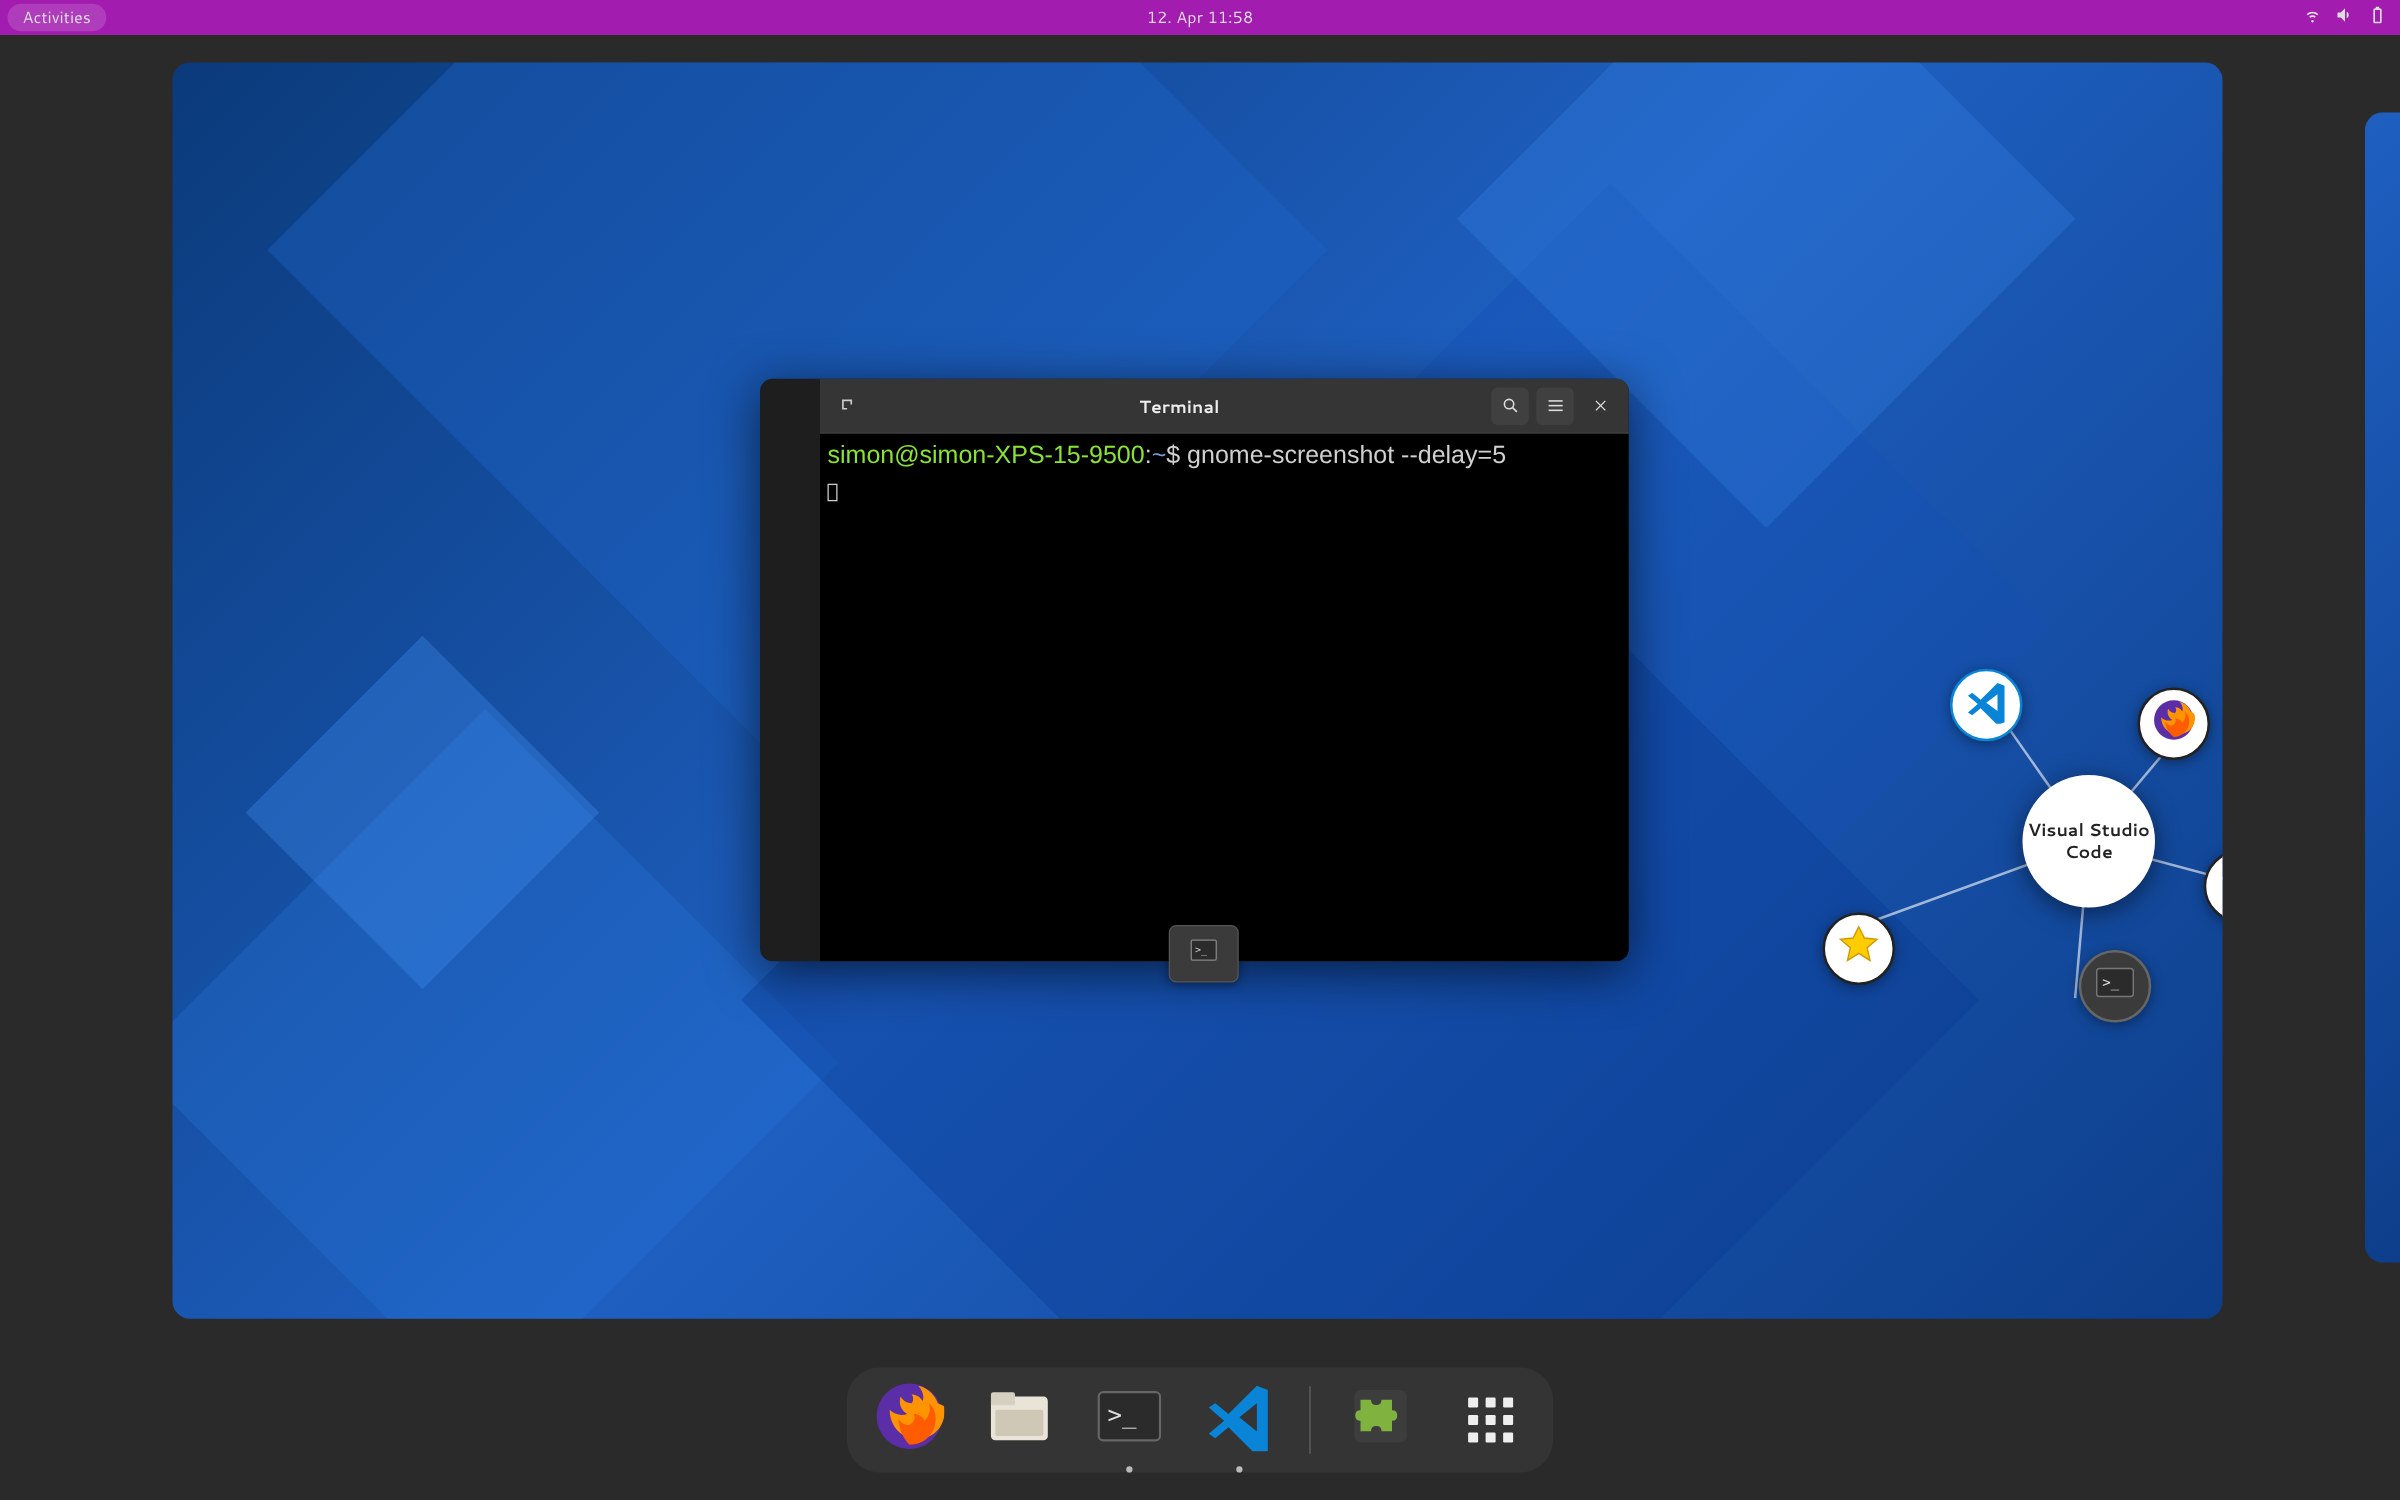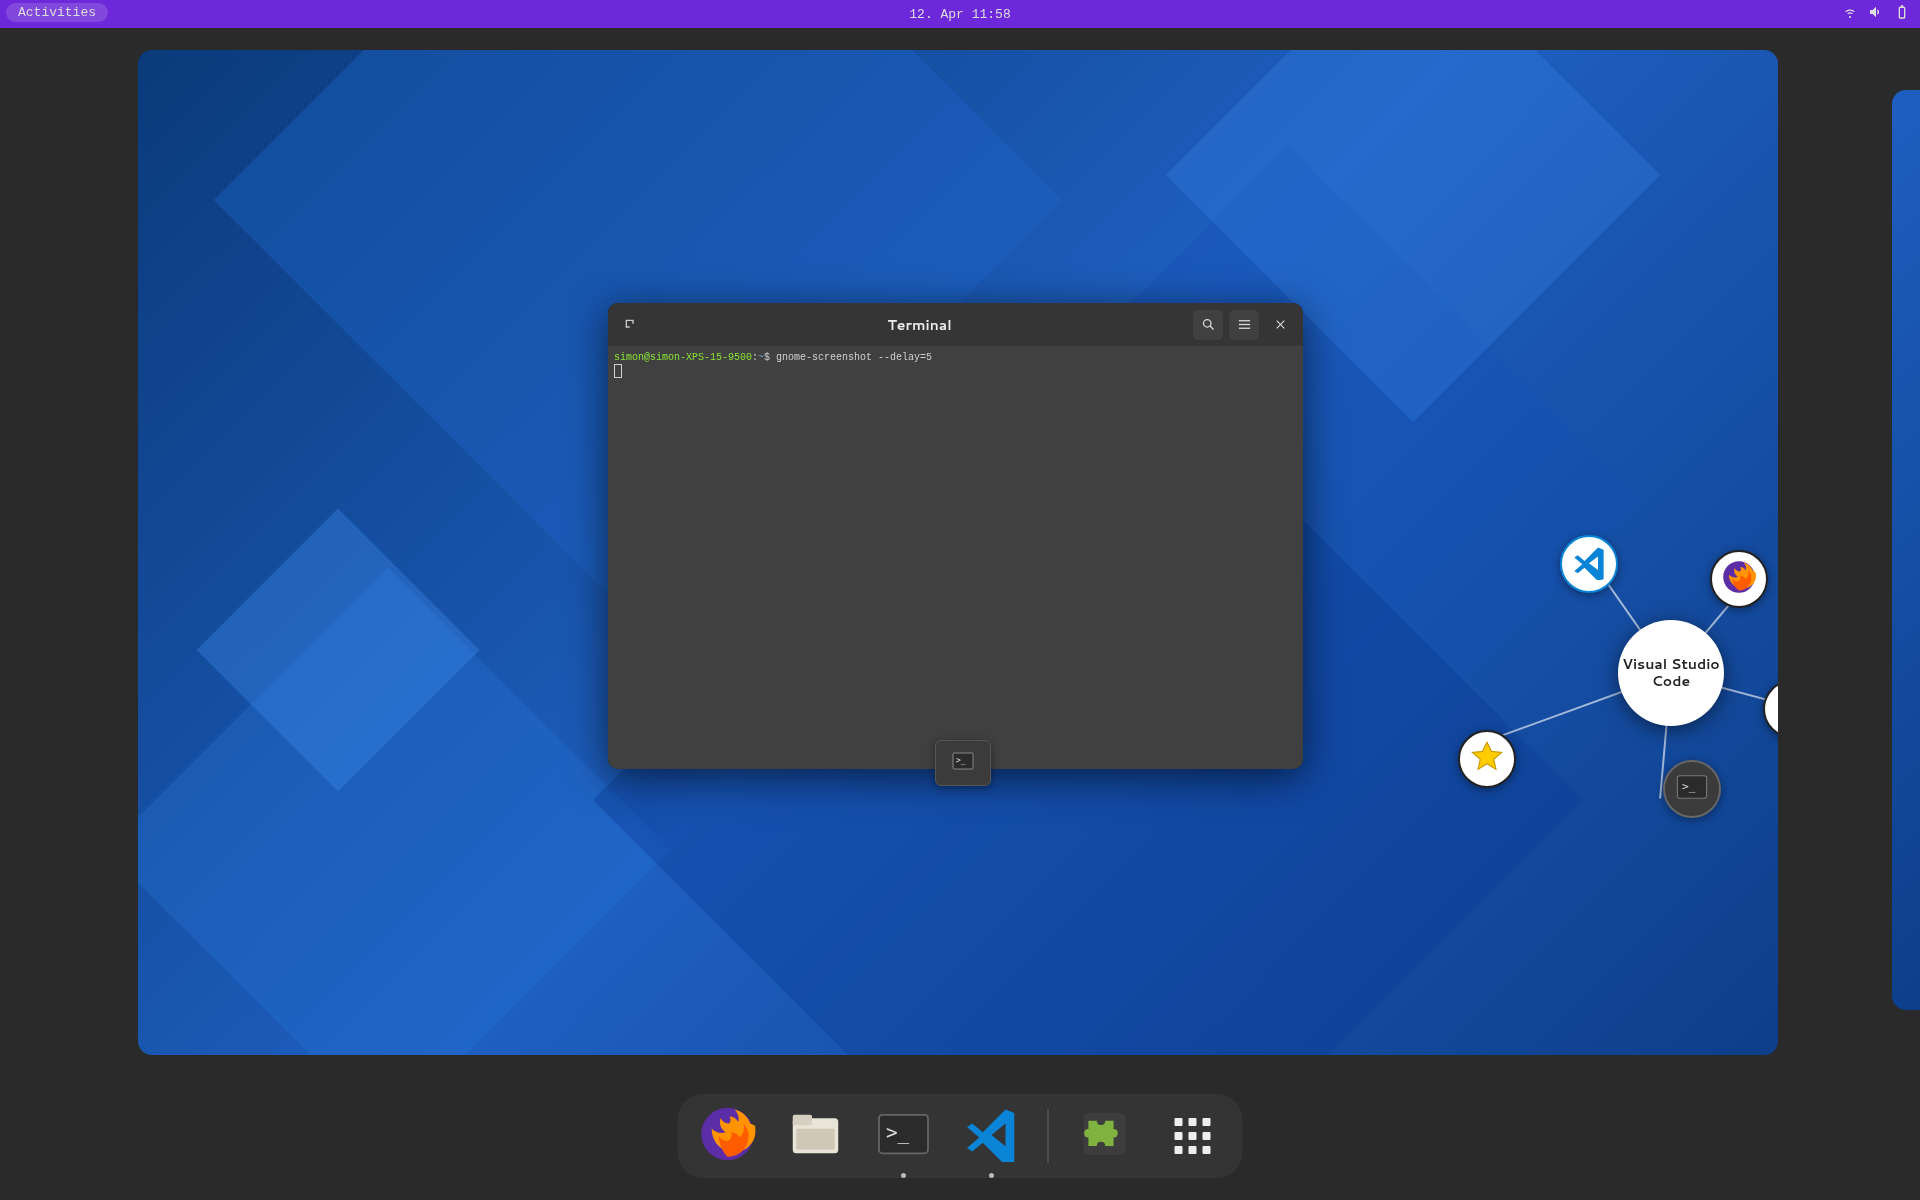--- a/index.html
+++ b/index.html
@@ -10,28 +10,27 @@
     font-family: "Cantarell", "Ubuntu", sans-serif;
     background: #2a2a2a;
     color: #e0e0e0;
   }
 
   
   .topbar {
     position: absolute;
     top: 0; left: 0; right: 0;
     height: 28px;
-    background: #6d28d9;
+    background: #a21caf;
     display: flex;
     align-items: center;
     justify-content: center;
     font-size: 13px;
     color: #ddd;
     z-index: 50;
-    font-family: Liberation Mono, monospace;
   }
   .activities-btn {
     position: absolute;
     left: 6px;
     top: 3px;
     background: rgba(255,255,255,0.15);
     border-radius: 12px;
     padding: 2px 12px;
     font-size: 13px;
     cursor: pointer;
@@ -93,20 +92,21 @@
     top: 253px;
     left: 470px;
     width: 695px;
     height: 466px;
     background: #1e1e1e;
     border-radius: 10px;
     box-shadow: 0 8px 40px rgba(0,0,0,0.6);
     overflow: hidden;
     display: flex;
     flex-direction: column;
+    padding-left: 48px;
   }
   .term-titlebar {
     height: 44px;
     background: #353535;
     display: flex;
     align-items: center;
     padding: 0 8px;
     gap: 6px;
     border-bottom: 1px solid #444;
   }
@@ -136,24 +136,24 @@
   }
   .term-titlebar .close-btn {
     width: 30px; height: 30px;
     display: flex;
     align-items: center;
     justify-content: center;
     cursor: pointer;
   }
   .term-body {
     flex: 1;
-    background: #404040;
+    background: #000000;
     padding: 4px 6px;
-    font-family: Liberation Mono, monospace;
-    font-size: 10px;
+    font-family: Liberation Sans, sans-serif;
+    font-size: 20px;
     line-height: 1.3;
     color: #d0d0d0;
     white-space: pre;
   }
   .term-prompt { color: #8ae234; }
   .term-path { color: #729fcf; }
   .cursor-box {
     display:inline-block;
     width: 8px;
     height: 14px;

